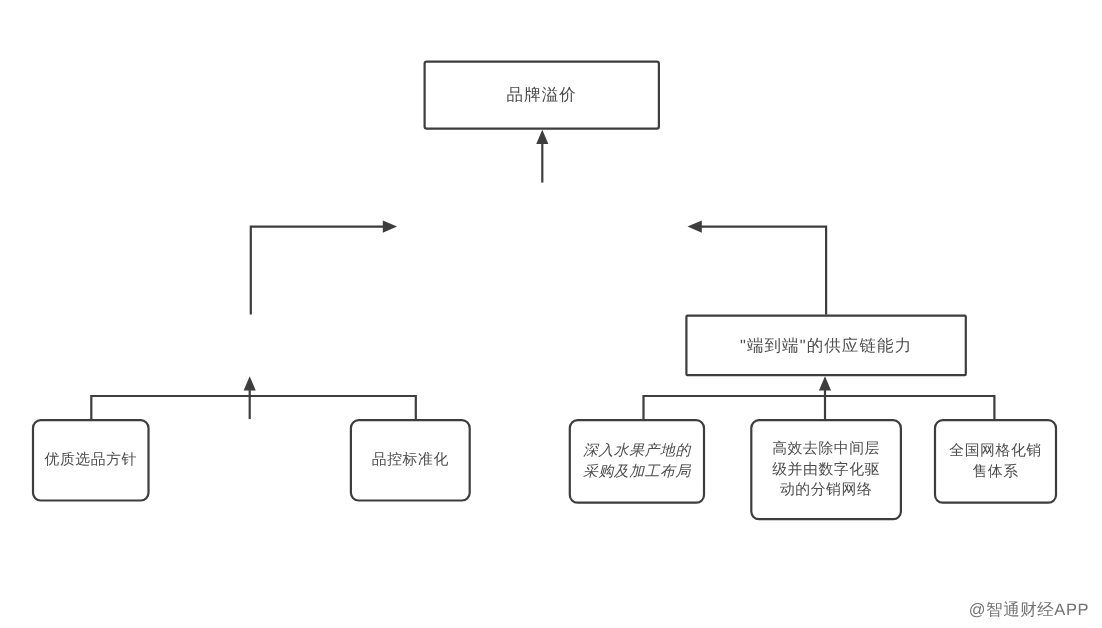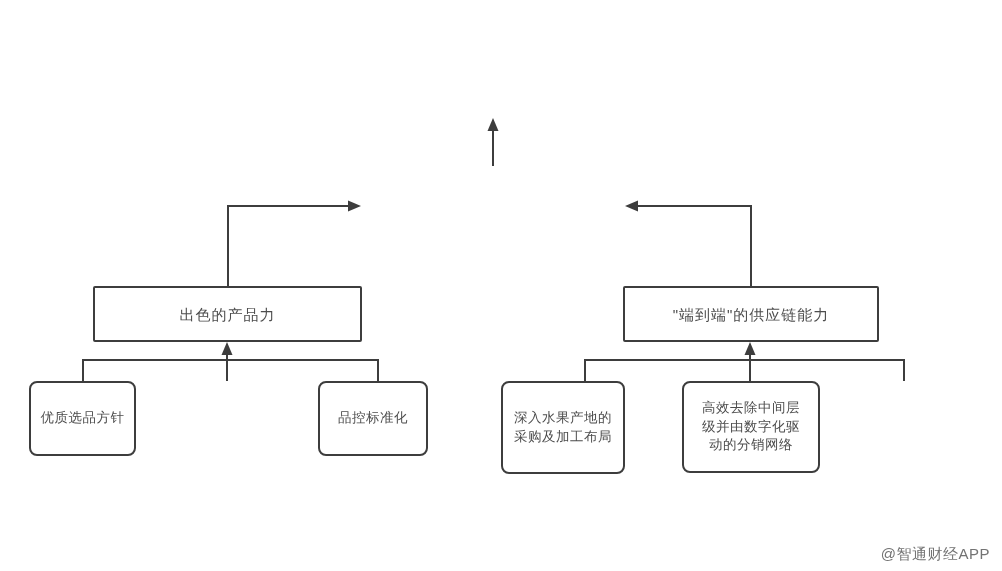--- a/index.html
+++ b/index.html
@@ -79,42 +79,46 @@
 
     <path d="M83 381 V360 H378 V381"></path>
     <path d="M227 381 V353"></path>
     <polygon points="227,342 221.5,355 232.5,355" fill="#3d3d3d" stroke="none"></polygon>
 
     <path d="M585 381 V360 H904 V381"></path>
     <path d="M750 381 V353"></path>
     <polygon points="750,342 744.5,355 755.5,355" fill="#3d3d3d" stroke="none"></polygon>
   </svg>
 
+  <div class="node rect-main" style="left:385px; top:55px; width:215px; height:63px;">
+    <span>品牌溢价</span>
+  </div>
 
 
-  <div class="node rect-main" style="left:93px; top:286px; width:269px; height:56px; border-radius:2px;">
-    <span>出色的产品力</span>
-  </div>
 
   <div class="node rect-main" style="left:623px; top:286px; width:256px; height:56px; border-radius:2px;">
     <span>"端到端"的供应链能力</span>
   </div>
 
   <div class="node leaf" style="left:29px; top:381px; width:107px; height:75px;">
     <span>优质选品方针</span>
   </div>
   <div class="node leaf" style="left:318px; top:381px; width:110px; height:75px;">
     <span>品控标准化</span>
   </div>
 
-  <div class="node leaf" style="left:501px; top:381px; width:124px; height:93px;">
+  <div class="node leaf" style="left:517px; top:381px; width:124px; height:77px;font-style:italic;">
     <span>深入水果产地的
 采购及加工布局</span>
   </div>
   <div class="node leaf" style="left:682px; top:381px; width:138px; height:92px;">
     <span>高效去除中间层
 级并由数字化驱
 动的分销网络</span>
   </div>
+  <div class="node leaf" style="left:849px; top:381px; width:112px; height:77px;">
+    <span>全国网格化销
+售体系</span>
+  </div>
 
   <div class="watermark">@智通财经APP</div>
 
 </div>
 
 </body></html>

